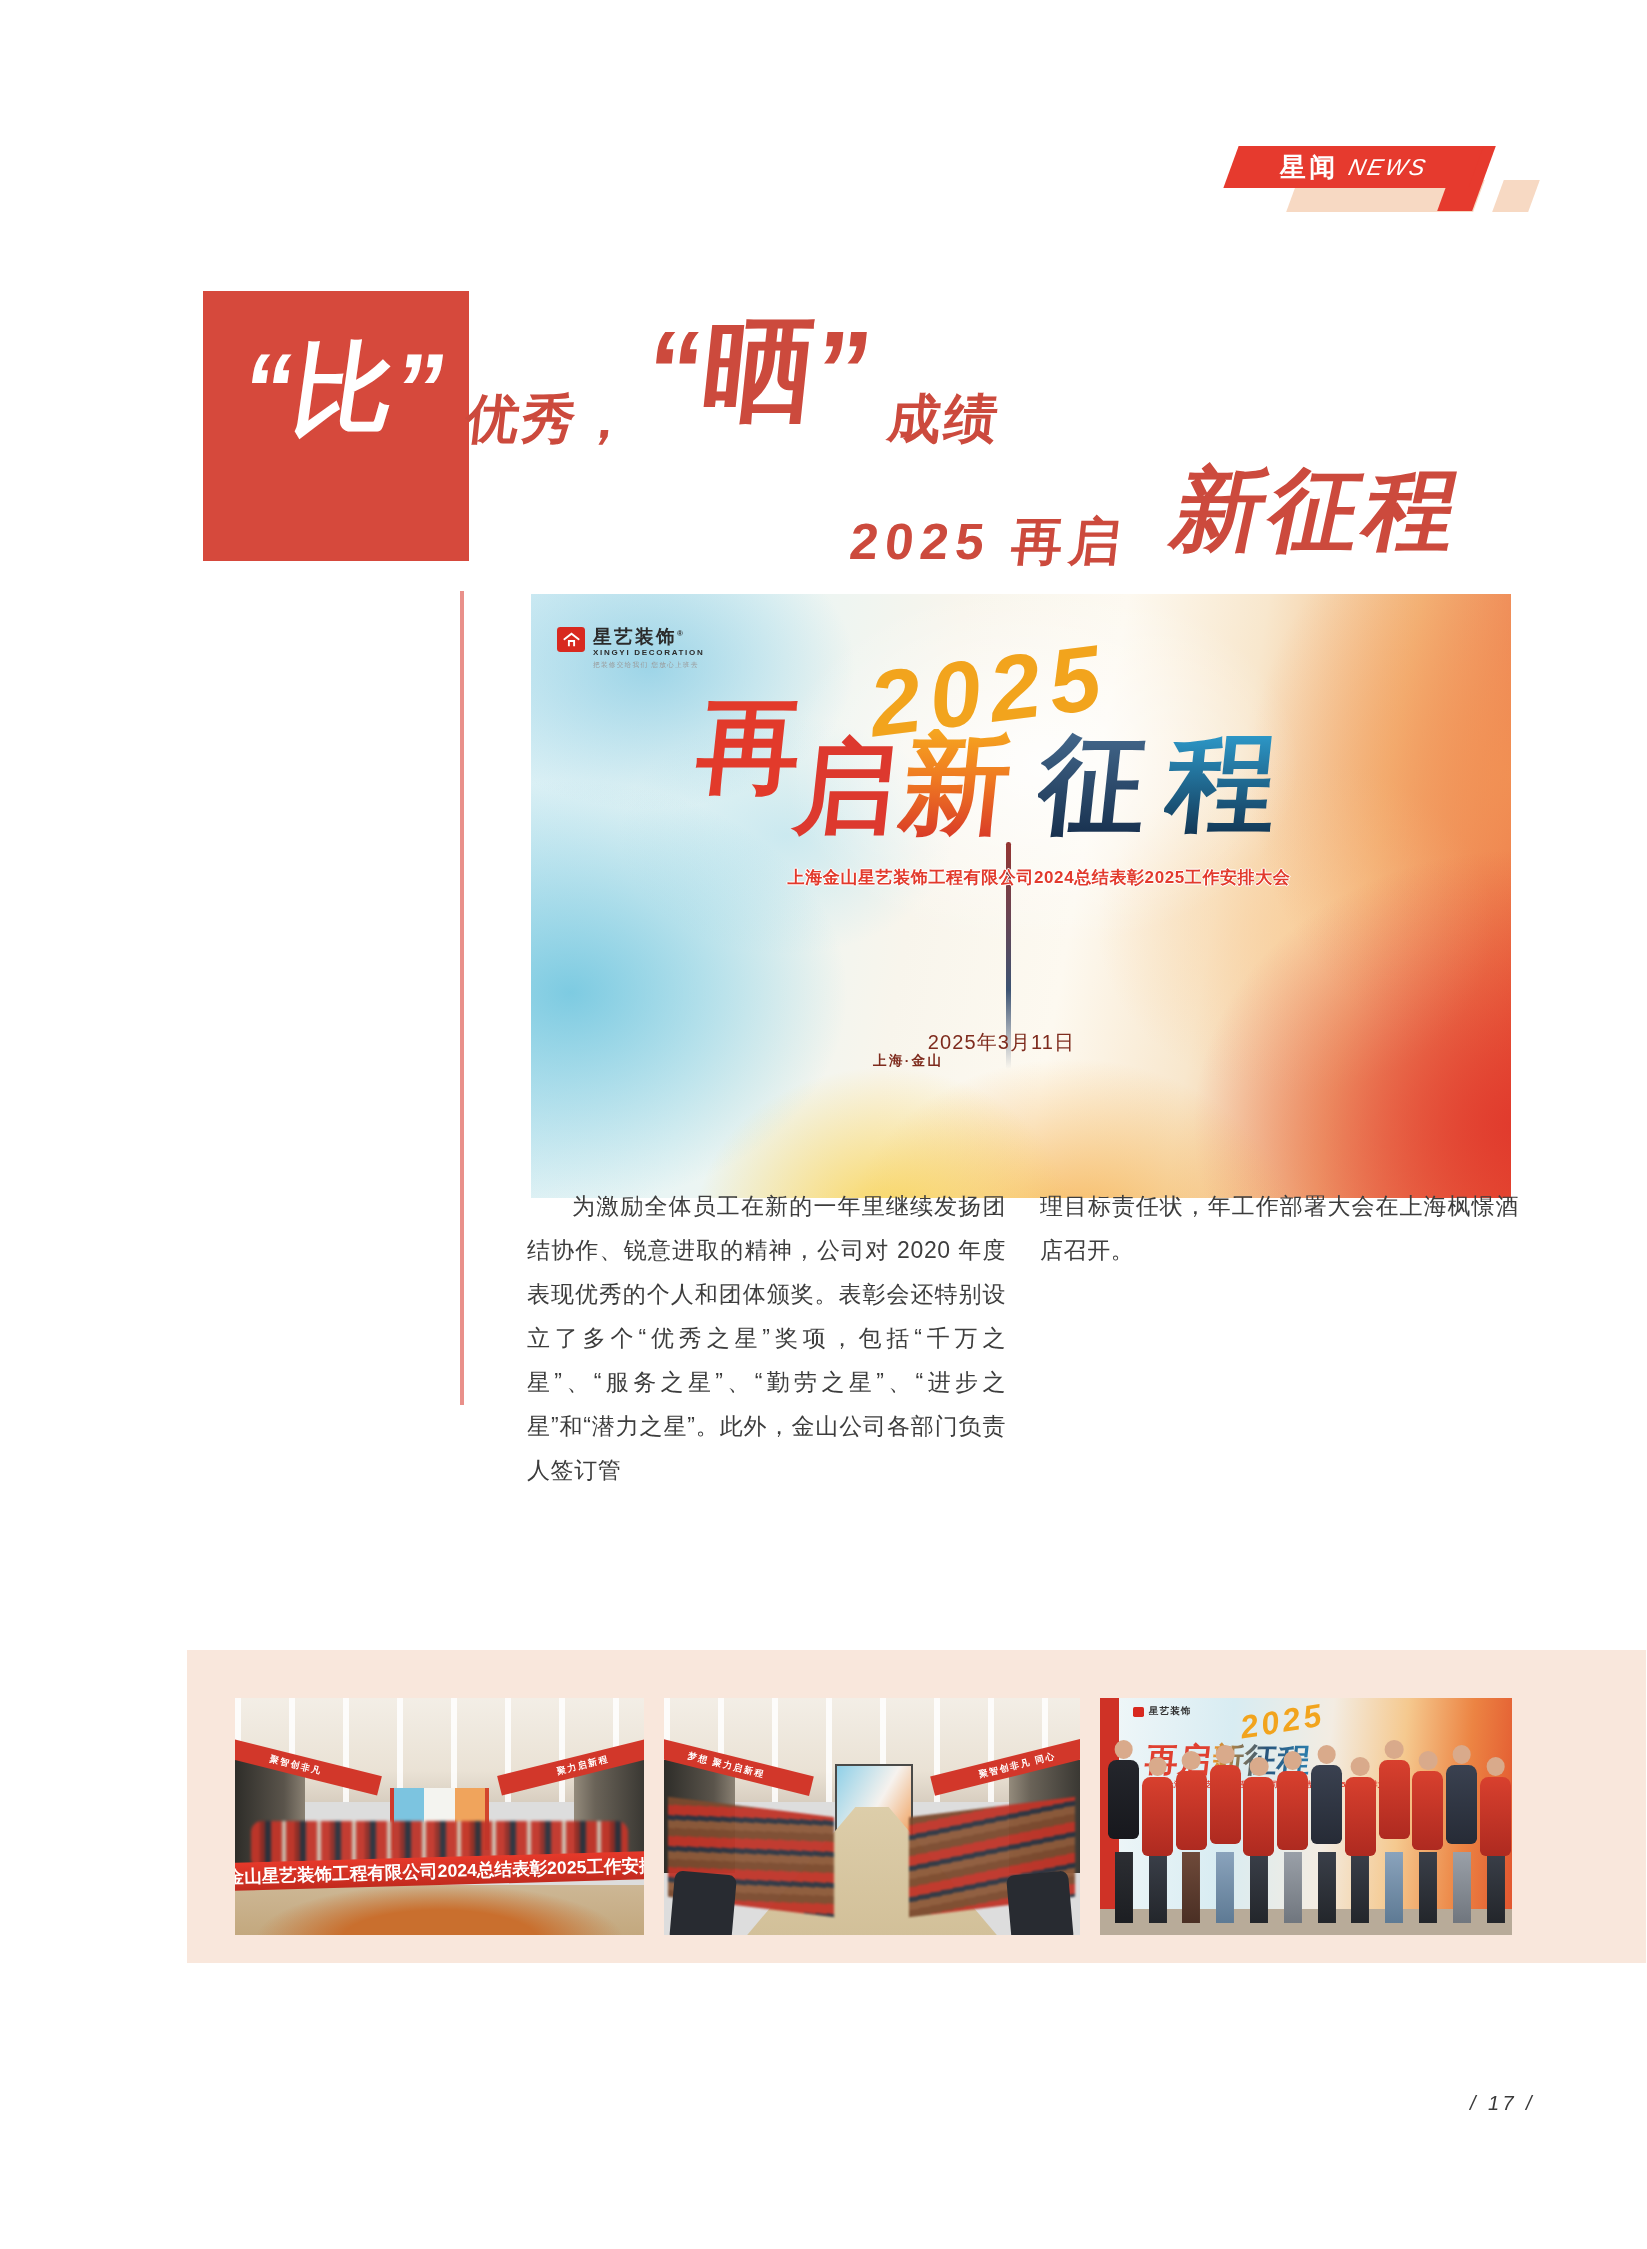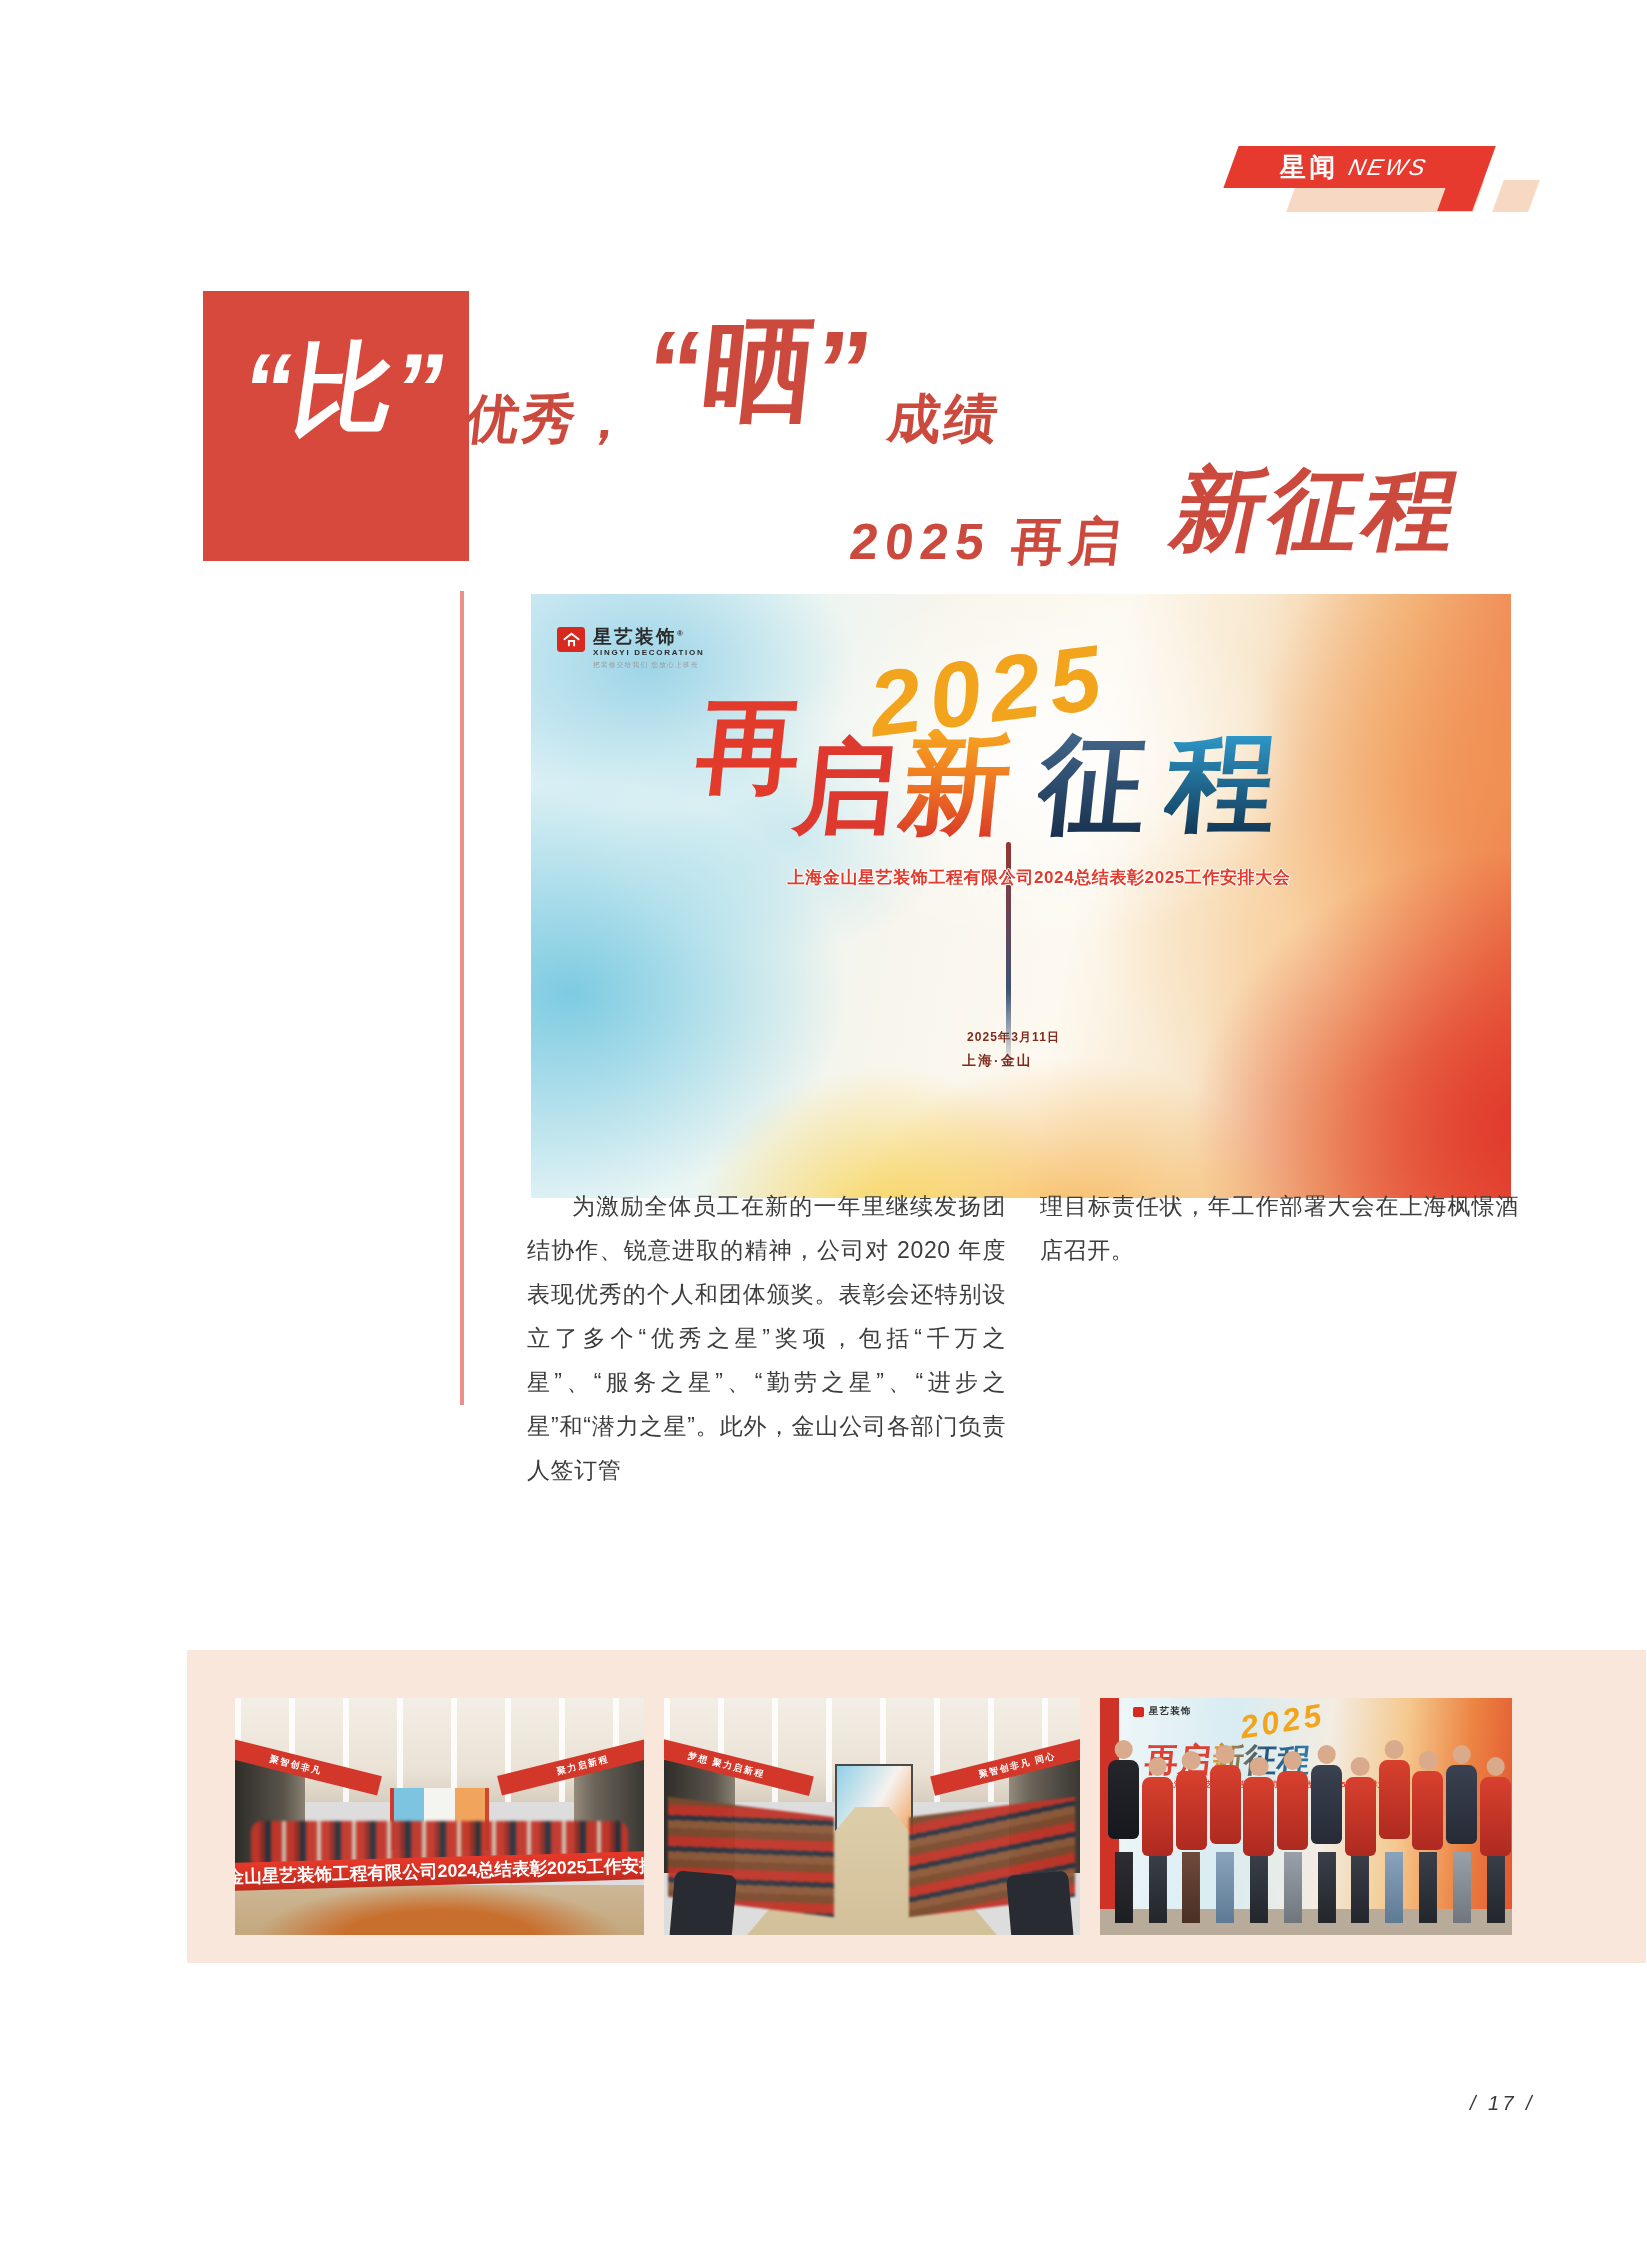--- a/index.html
+++ b/index.html
@@ -75,23 +75,23 @@
        background:linear-gradient(180deg,#44688c 0%,#17304e 100%);
        -webkit-background-clip:text;background-clip:text;-webkit-text-fill-color:transparent;}
   .b-cheng{left:636px;top:133px;font-size:110px;color:#1d5a7d;
        background:linear-gradient(180deg,#2f9fd0 0%,#123553 100%);
        -webkit-background-clip:text;background-clip:text;-webkit-text-fill-color:transparent;}
   .b-drip{position:absolute;left:475px;top:248px;width:4.5px;height:227px;border-radius:2.3px;opacity:.9;
        background:linear-gradient(180deg,#8a1f1c 0%,#274064 65%,rgba(39,64,100,0) 100%);}
   .b-subtitle{position:absolute;left:253px;top:272px;width:510px;text-align:center;
        font-size:17px;font-weight:900;color:#e23a2c;letter-spacing:0.6px;white-space:nowrap;
        text-shadow:1.1px 0 0 #fff,-1.1px 0 0 #fff,0 1.1px 0 #fff,0 -1.1px 0 #fff;}
-  .b-date{position:absolute;left:358px;top:435px;width:249px;text-align:center;
-       font-size:12px;font-weight:700;color:#7e2b1d;letter-spacing:1.1px;}
-  .b-loc{position:absolute;left:342px;top:458px;width:249px;text-align:center;
+  .b-date{position:absolute;left:346px;top:435px;width:249px;text-align:center;
+       font-size:20px;font-weight:400;color:#7e2b1d;letter-spacing:1.1px;}
+  .b-loc{position:absolute;left:342px;top:458px;width:249px;
        font-size:13.6px;font-weight:700;color:#7e2b1d;letter-spacing:2.3px;}
 
   
   .col{position:absolute;top:1184px;width:479px;color:#3d3d3d;}
   .col1{left:527px;}
   .col2{left:1040px;}
   .col p{margin:0;font-size:23px;line-height:44px;text-align:justify;letter-spacing:0.6px;}
   .col p.ind{text-indent:45px;}
 
   

